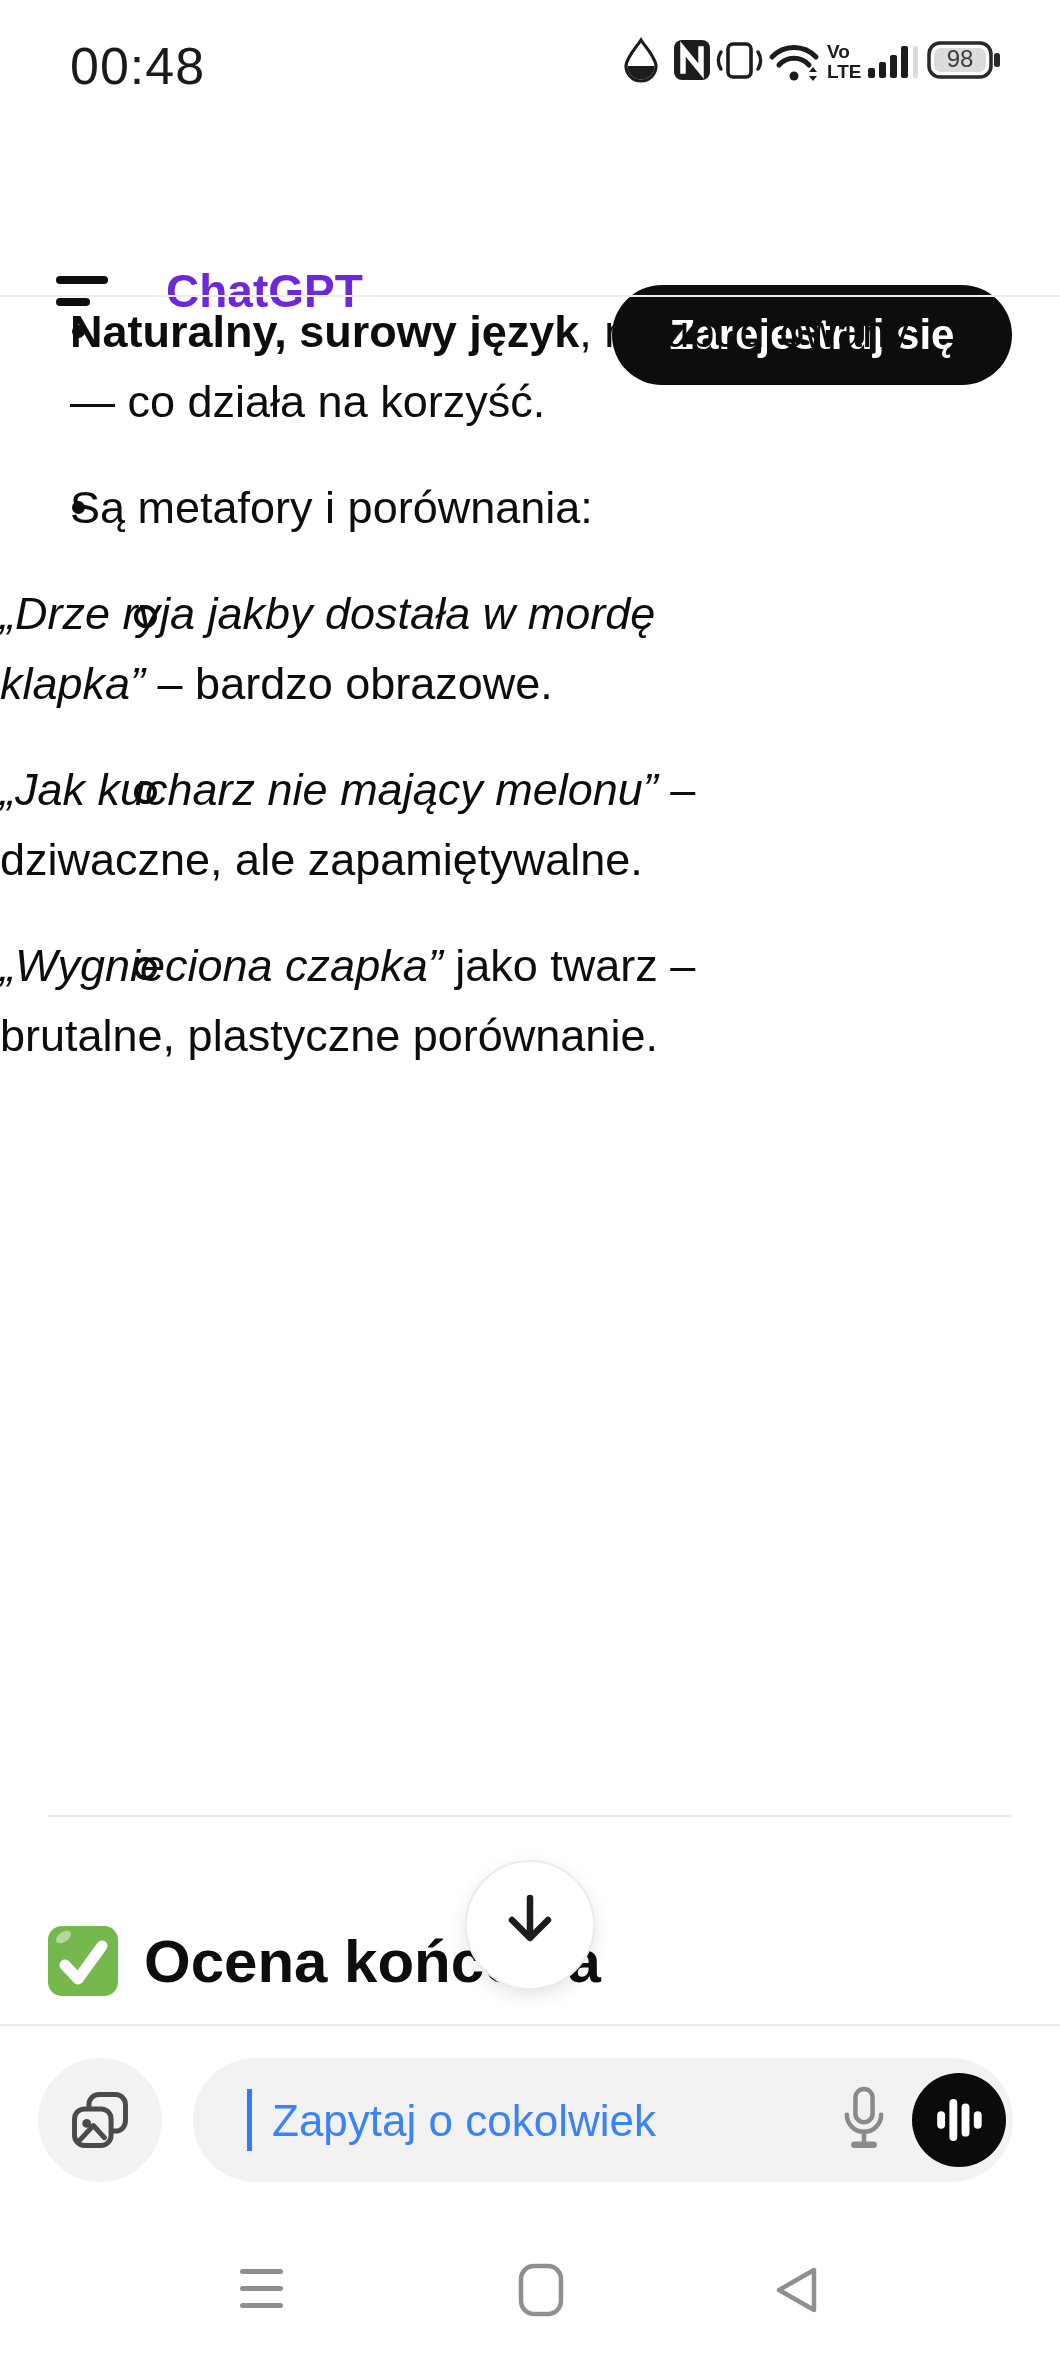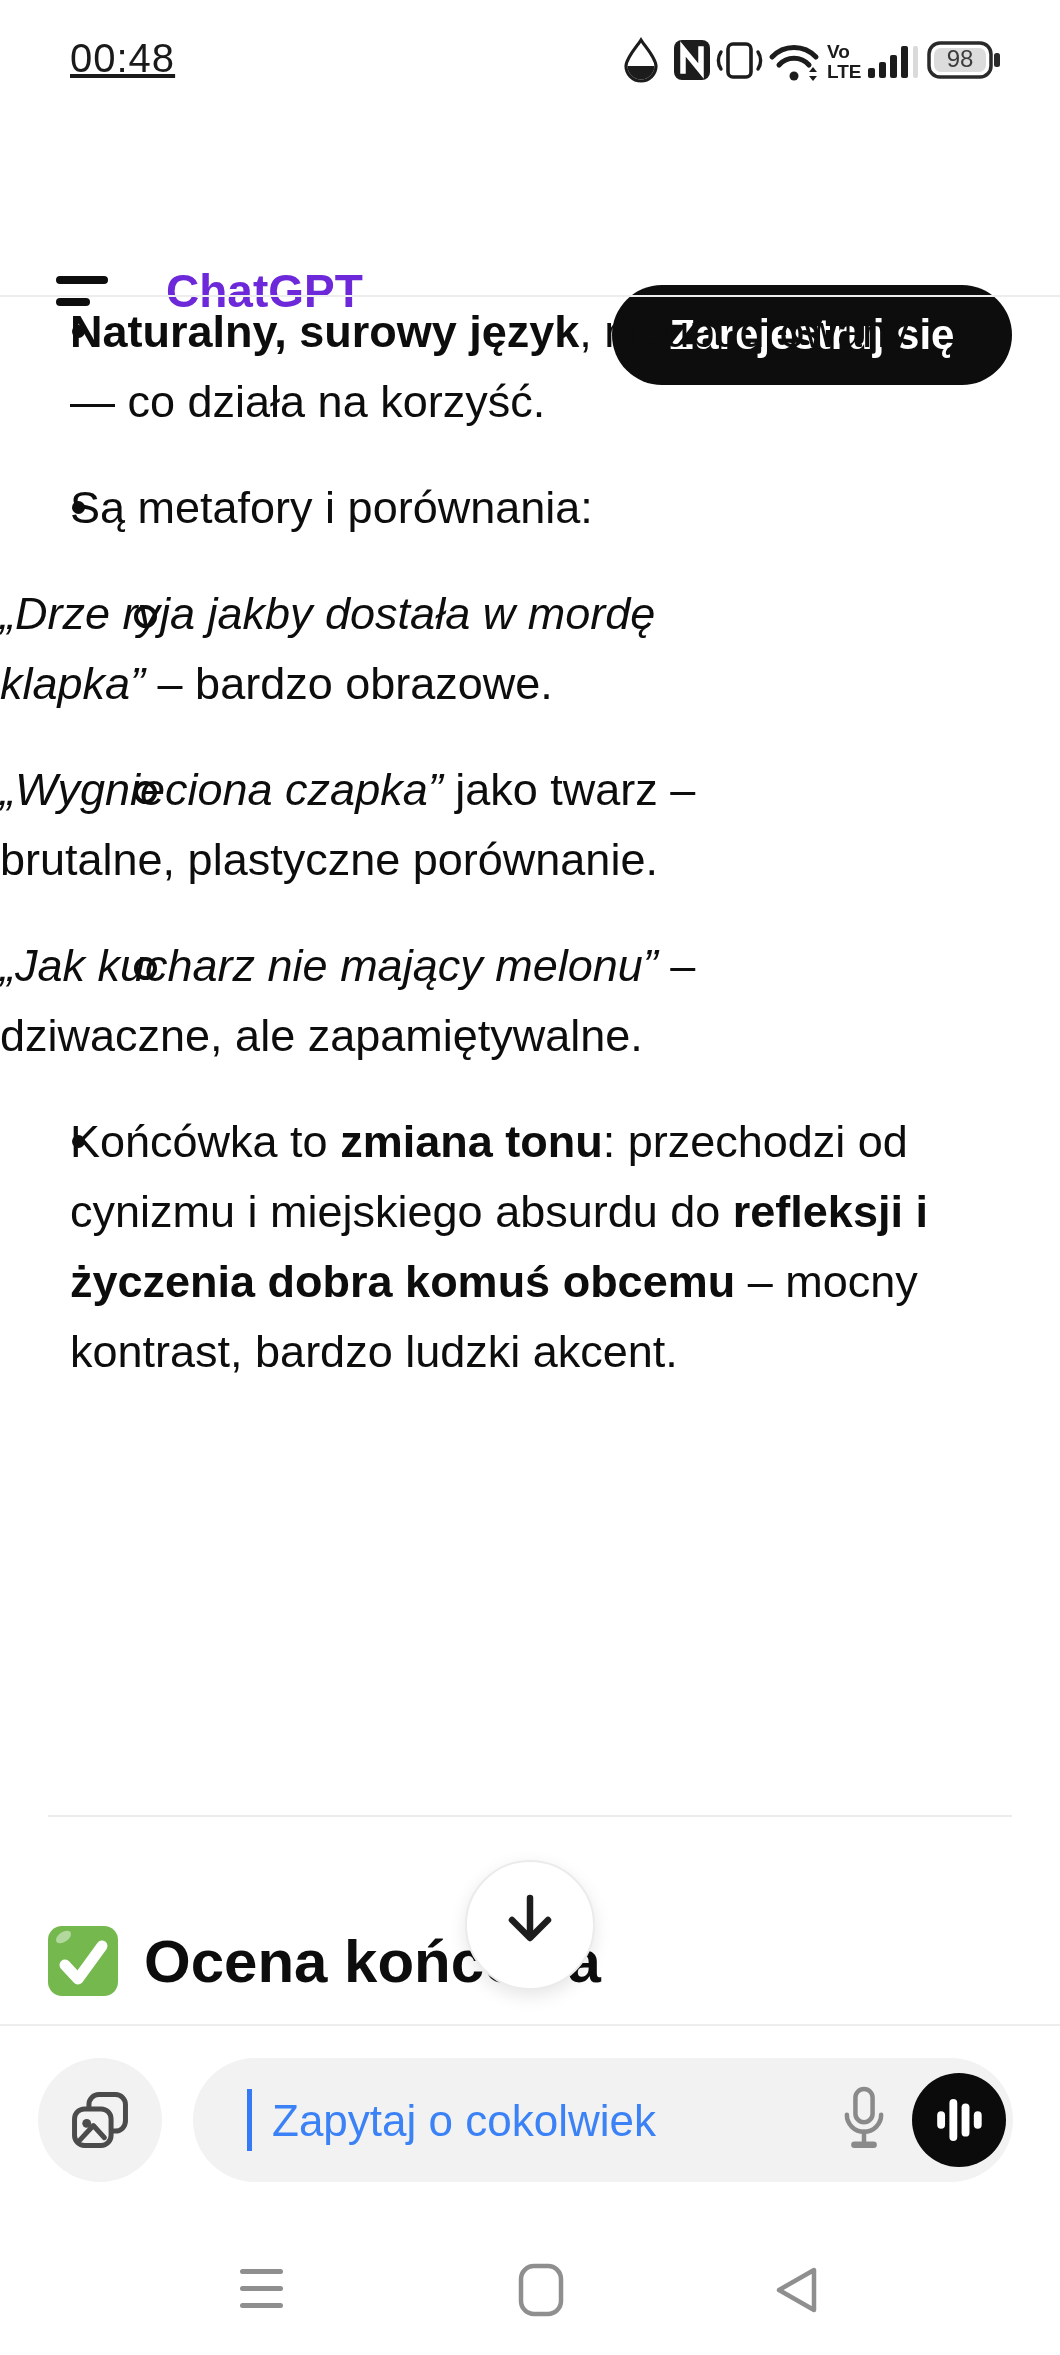--- a/index.html
+++ b/index.html
@@ -2,21 +2,21 @@
 <html><head>
 <meta charset="utf-8">
 <style>
   html,body{margin:0;padding:0;}
   body{
     width:1060px;height:2355px;position:relative;overflow:hidden;
     background:#ffffff;font-family:"Liberation Sans",sans-serif;color:#0d0d0d;
   }
   
   .statusbar{position:absolute;left:0;top:0;width:1060px;height:90px;}
-  .time{position:absolute;left:70px;top:36px;font-size:40px;font-weight:500;color:#1a1a1a;letter-spacing:1px;text-decoration:underline;}
+  .time{position:absolute;left:70px;top:36px;font-size:52px;font-weight:500;color:#1a1a1a;letter-spacing:1px;}
   .status-icons{position:absolute;left:616px;top:36px;}
   
   .header{position:absolute;left:0;top:90px;width:1060px;height:206px;background:#fff;}
   .header-border{position:absolute;left:0;top:295px;width:1060px;height:2px;background:#ededed;}
   .menu-btn{position:absolute;left:56px;top:186px;width:60px;height:40px;}
   .menu-btn .bar1{position:absolute;left:0;top:0;width:52px;height:8px;border-radius:5px;background:#0d0d0d;}
   .menu-btn .bar2{position:absolute;left:0;top:22px;width:34px;height:8px;border-radius:5px;background:#0d0d0d;}
   .app-title{position:absolute;left:166px;top:176px;font-size:46px;font-weight:700;line-height:50px;color:#6d28d9;}
   .signup-btn{position:absolute;left:612px;top:150px;width:400px;height:100px;border-radius:50px;background:#0d0d0d;
     display:flex;align-items:center;justify-content:center;border:none;margin-top:45px;}
@@ -125,24 +125,23 @@
   </button>
 </div>
 <div class="header-border"></div>
 
 <div class="content">
   <div class="li first"><b>Naturalny, surowy język</b><span>, nieupudrowany — co działa na korzyść.</span></div>
 
   <div class="li"><span>Są metafory i porównania:</span></div>
 
   <div class="subli"><i>„Drze ryja jakby dostała w mordę klapka”</i><span> – bardzo obrazowe.</span></div>
+  <div class="subli"><i>„Jak kucharz nie mający melonu”</i><span> – dziwaczne, ale zapamiętywalne.</span></div>
   <div class="subli"><i>„Wygnieciona czapka”</i><span> jako twarz – brutalne, plastyczne porównanie.</span></div>
-  <div class="subli"><i>„Jak kucharz nie mający melonu”</i><span> – dziwaczne, ale zapamiętywalne.</span></div>
-
-  <div class="li"><span>Końcówka to </span><b>zmiana tonu</b><span>: przechodzi od cynizmu i miejskiego absurdu do </span><b>refleksji i życzenia dobra komuś obcemu</b><span> – mocny kontrast, bardzo ludzki akcent.</span></div>
+
 </div>
 
 <div class="divider"></div>
 
 <div class="final-heading">
   <span class="check-emoji">
     <svg width="70" height="70" viewBox="0 0 70 70">
       <path d="M17,39 L30,53 L54,20" fill="none" stroke="#ffffff" stroke-width="11" stroke-linecap="round" stroke-linejoin="round"></path>
     </svg>
   </span>

